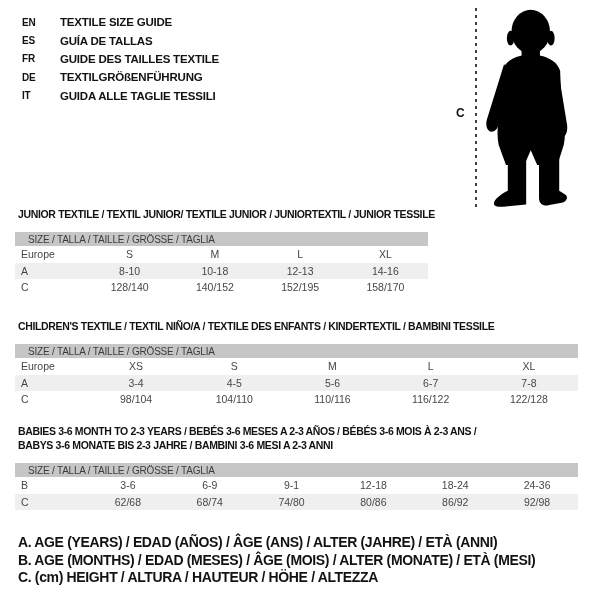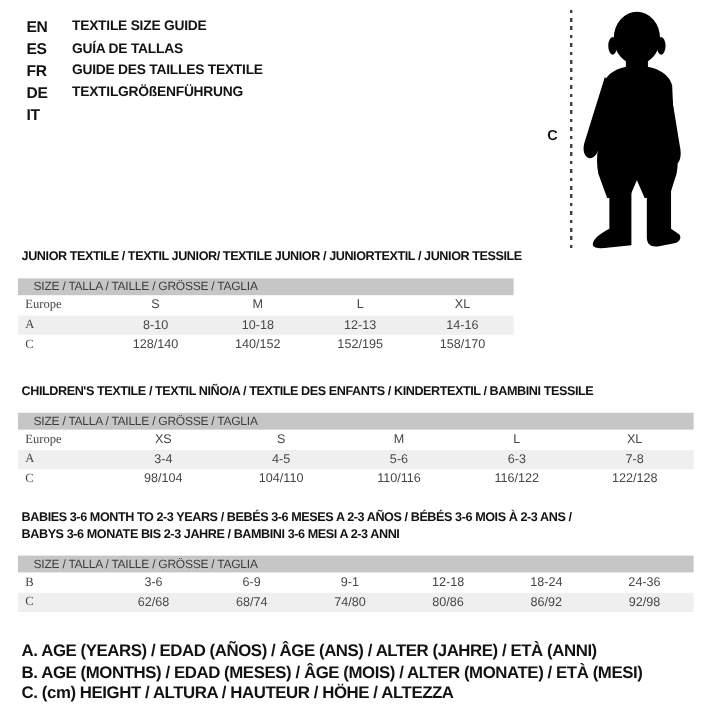--- a/index.html
+++ b/index.html
@@ -3,21 +3,21 @@
 <meta charset="utf-8">
 <style>
   html,body{margin:0;padding:0;background:#fff;}
   .page{
     position:relative;width:600px;height:600px;background:#ffffff;
     font-family:"Liberation Sans",sans-serif;overflow:hidden;color:#111;
   }
   
   .lang-block{position:absolute;left:22px;top:13px;}
   .lang-row{display:flex;height:18.4px;align-items:center;}
-  .lang-code{width:38px;font-weight:bold;font-size:13px;letter-spacing:-0.2px;color:#121212;}
+  .lang-code{width:38px;font-weight:bold;font-size:10px;letter-spacing:-0.2px;color:#121212;}
   .lang-label{font-weight:bold;font-size:11.5px;letter-spacing:-0.2px;color:#121212;white-space:nowrap;}
   
   .height-line{
     position:absolute;left:475px;top:8px;width:2px;height:200px;
     background:repeating-linear-gradient(to bottom,#3f3f3f 0 3px,transparent 3px 7px);
   }
   .height-marker{position:absolute;left:456px;top:106px;font-weight:bold;font-size:12px;color:#121212;}
   .baby-svg{position:absolute;left:482px;top:7px;}
   
   .sec{position:absolute;left:15px;}
@@ -29,21 +29,21 @@
     font-weight:bold;font-size:10.5px;line-height:14px;letter-spacing:-0.35px;
     color:#121212;white-space:nowrap;
   }
   .size-bar{
     height:14px;background:#c6c6c6;display:flex;align-items:center;
     padding-left:13px;font-size:10px;color:#3c3c3c;letter-spacing:-0.2px;
   }
   .trow{display:grid;height:16.5px;align-items:center;font-size:10.5px;color:#474747;}
   .trow.alt{background:#efefef;}
   .tcell{overflow:hidden;white-space:nowrap;}
-  .tcell.lab{padding-left:6px;text-align:left;font-family:Liberation Serif, serif;}
+  .tcell.lab{padding-left:6px;text-align:left;}
   .tcell.val{text-align:center;}
   
   .notes{position:absolute;left:18px;top:534px;}
   .note-line{
     font-weight:bold;font-size:14px;line-height:17.5px;letter-spacing:-0.35px;
     color:#121212;white-space:nowrap;
   }
 </style>
 </head>
 <body>
@@ -62,20 +62,21 @@
     <div class="lang-row">
       <span class="lang-code">FR</span>
       <span class="lang-label">GUIDE DES TAILLES TEXTILE</span>
     </div>
     <div class="lang-row">
       <span class="lang-code">DE</span>
       <span class="lang-label">TEXTILGRÖßENFÜHRUNG</span>
     </div>
     <div class="lang-row">
       <span class="lang-code">IT</span>
+      <span class="lang-label">GUIDA ALLE TAGLIE TESSILI</span>
     </div>
   </div>
 
   <div class="height-line"></div>
   <div class="height-marker">C</div>
   <svg class="baby-svg" width="92" height="202" viewBox="0 0 100 220" aria-hidden="true">
     <g fill="#000000">
       <ellipse cx="53" cy="27" rx="21" ry="24"></ellipse>
       <ellipse cx="31" cy="34" rx="4" ry="8"></ellipse>
       <ellipse cx="75" cy="34" rx="4" ry="8"></ellipse>
@@ -131,21 +132,21 @@
           <div class="tcell val">S</div>
           <div class="tcell val">M</div>
           <div class="tcell val">L</div>
           <div class="tcell val">XL</div>
         </div>
         <div class="trow alt" style="grid-template-columns: 72px repeat(5, 1fr);">
           <div class="tcell lab">A</div>
           <div class="tcell val">3-4</div>
           <div class="tcell val">4-5</div>
           <div class="tcell val">5-6</div>
-          <div class="tcell val">6-3</div>
+          <div class="tcell val">6-7</div>
           <div class="tcell val">7-8</div>
         </div>
         <div class="trow" style="grid-template-columns: 72px repeat(5, 1fr);">
           <div class="tcell lab">C</div>
           <div class="tcell val">98/104</div>
           <div class="tcell val">104/110</div>
           <div class="tcell val">110/116</div>
           <div class="tcell val">116/122</div>
           <div class="tcell val">122/128</div>
         </div>

